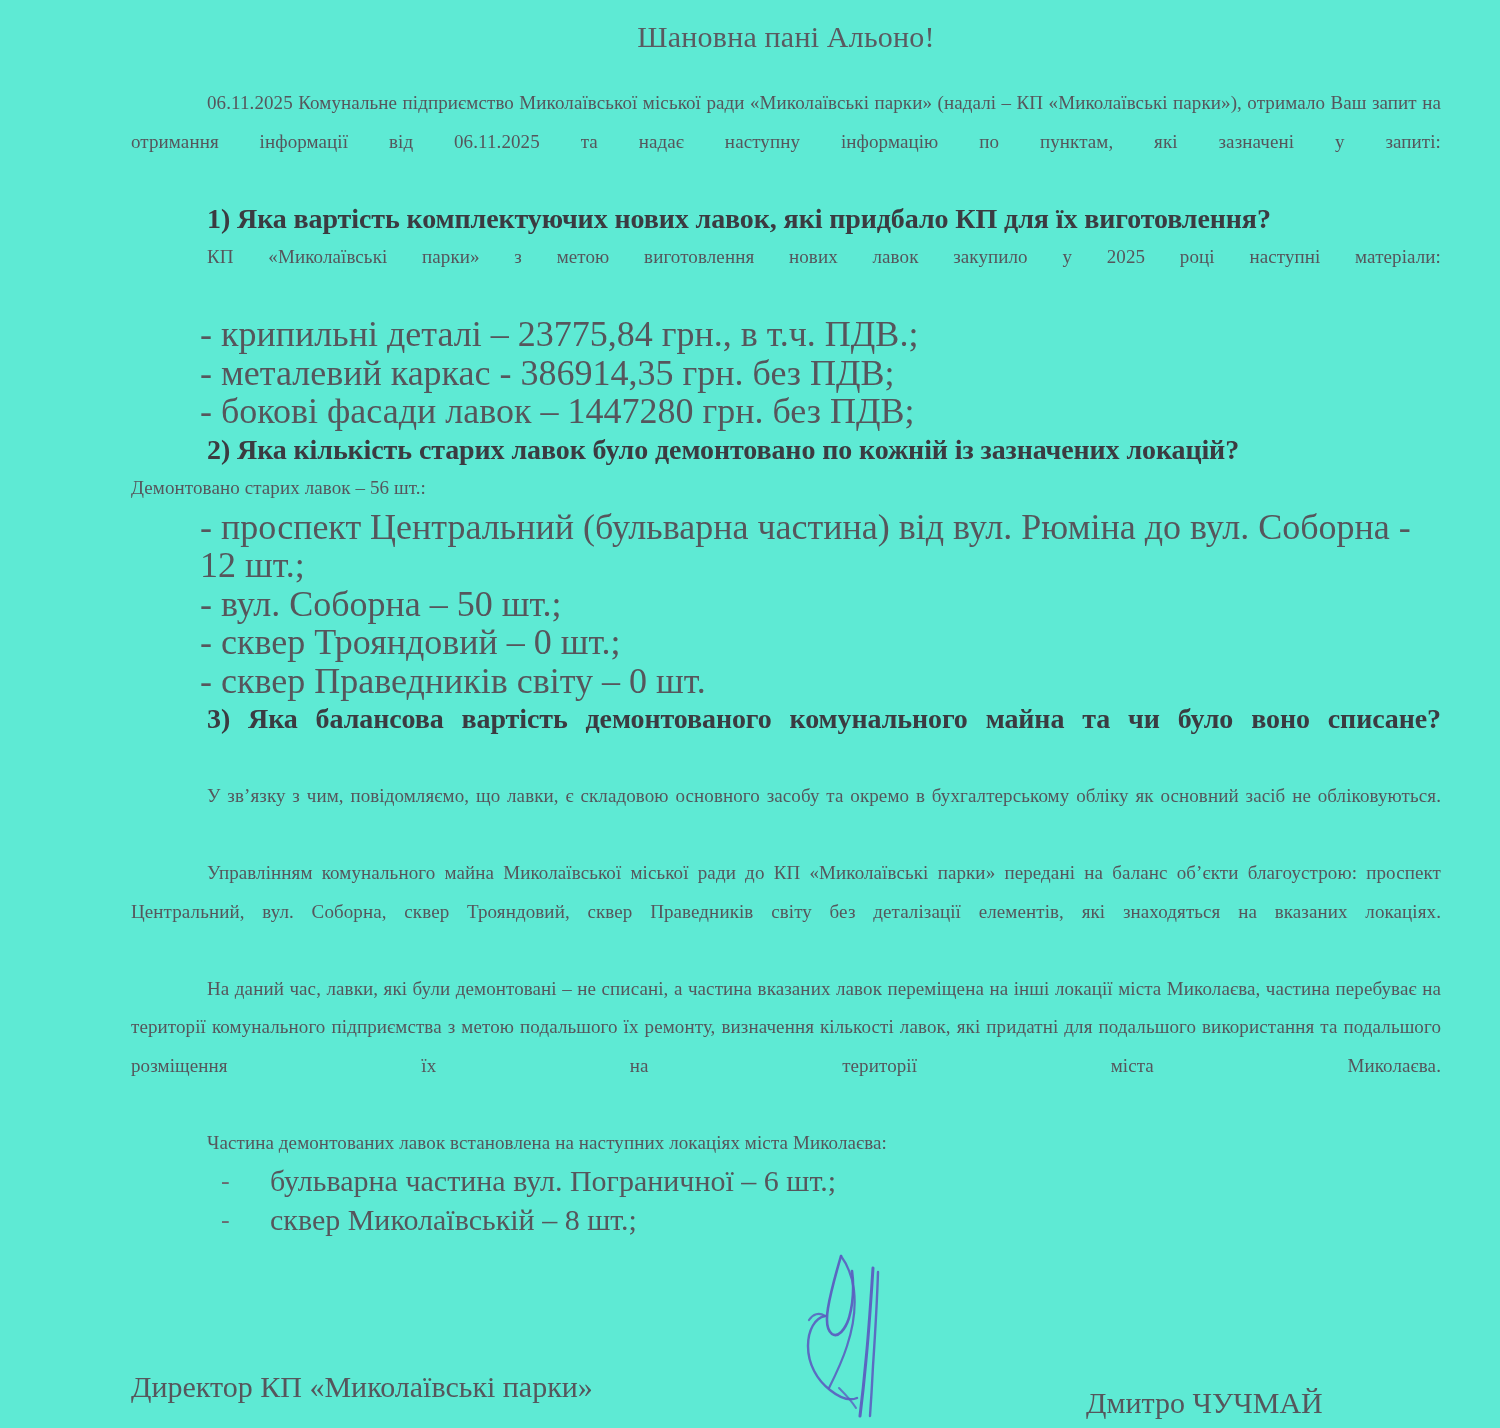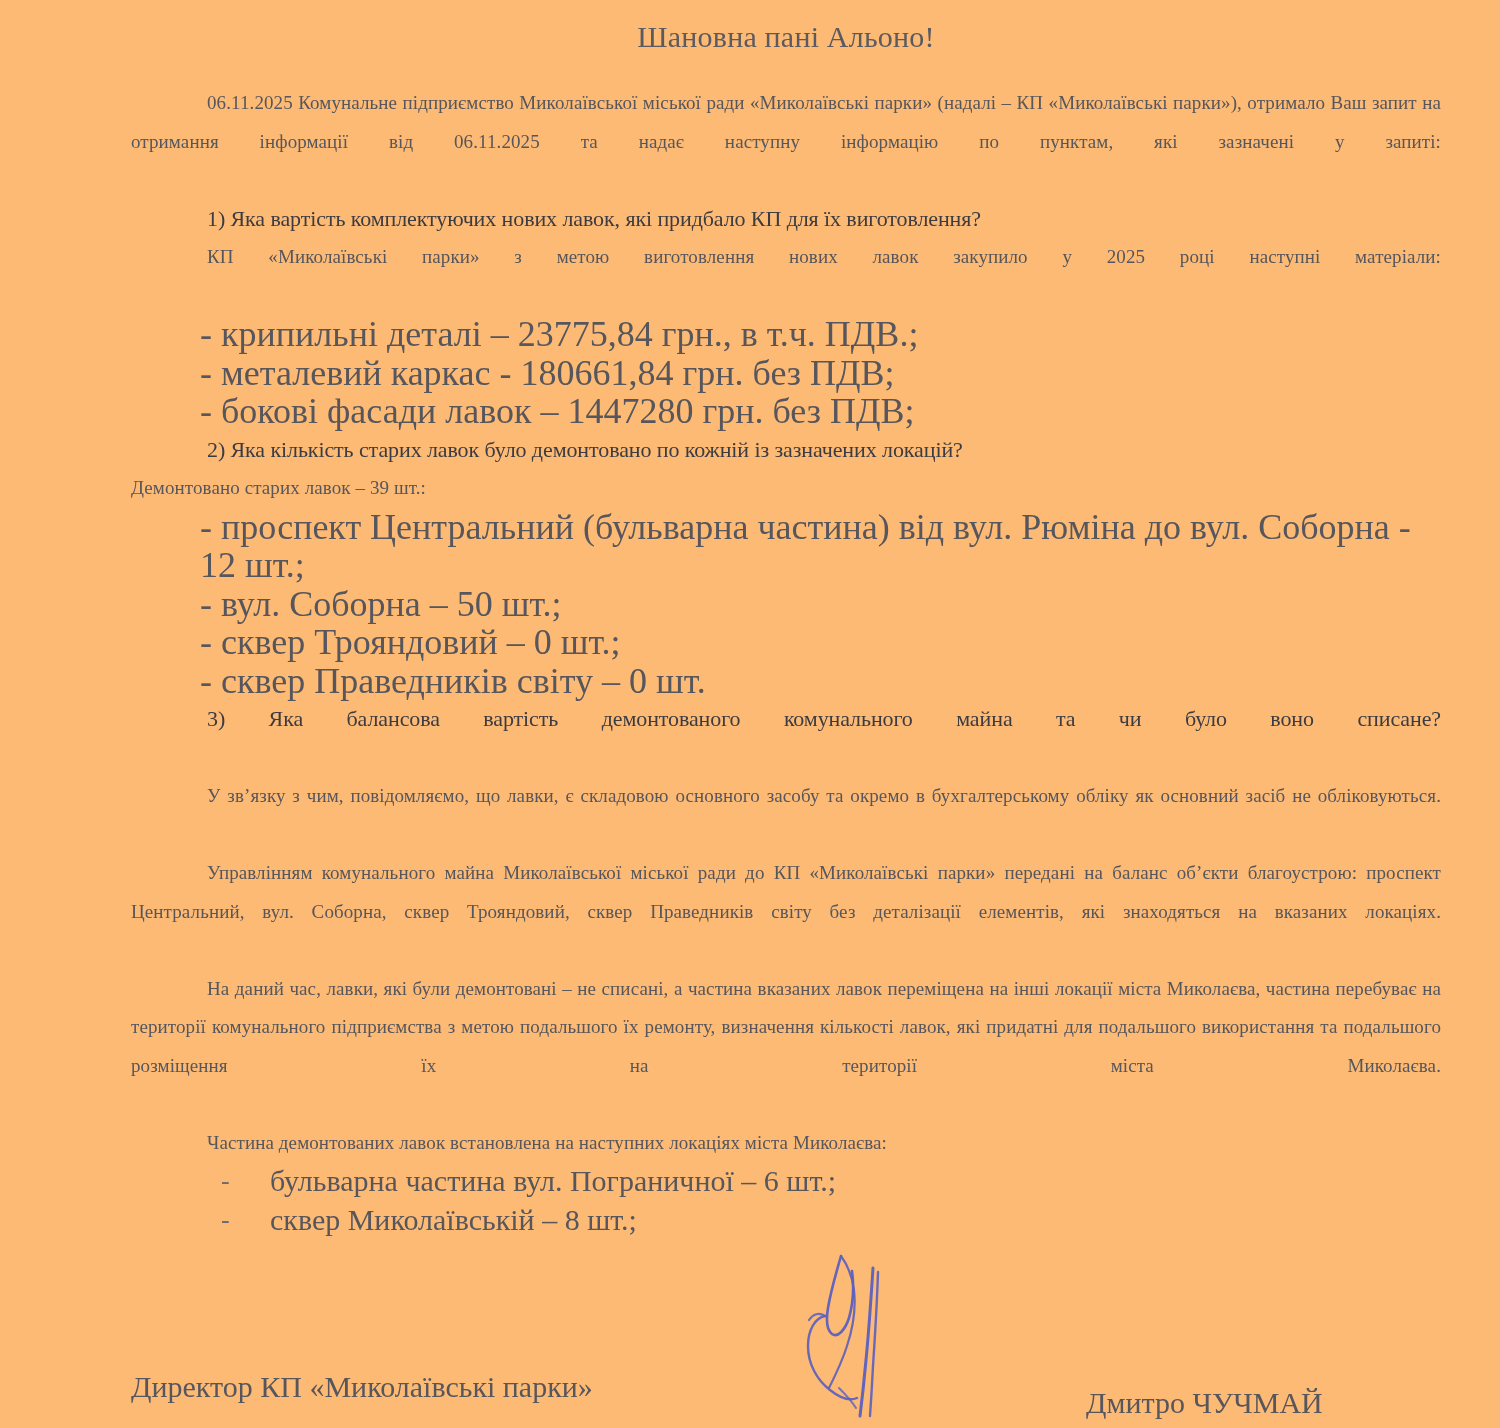--- a/index.html
+++ b/index.html
@@ -16,21 +16,21 @@
     font-family: "Liberation Serif", "DejaVu Serif", serif;
     color: #55555a;
     -webkit-font-smoothing: antialiased;
   }
 
   .page {
     position: absolute;
     left: 0; top: 0;
     width: 1500px;
     height: 1428px;
-    background: #fdba74;
+    background: #5eead4;
   }
 
   
   .col {
     position: absolute;
     left: 131px;
     width: 1310px;
   }
 
   .salutation {
@@ -54,23 +54,23 @@
     text-justify: inter-word;
     text-indent: 76px;
     letter-spacing: .1px;
     color: #56565c;
     font-family: Liberation Serif, serif;
   }
   p.para.noindent { text-indent: 0; }
 
   p.qhead {
     margin: 0;
-    font-size: 22px;
-    line-height: 38.5px;
-    font-weight: normal;
+    font-size: 28px;
+    line-height: 38.5px;
+    font-weight: bold;
     text-align: justify;
     text-indent: 76px;
     color: #3b3b41;
     letter-spacing: -.1px;
   }
   p.qhead.wrap2 {
     
     text-align: justify;
   }
   p.qhead::after {
@@ -161,27 +161,27 @@
   <div class="col body-block">
 
     <p class="para force">06.11.2025 Комунальне підприємство Миколаївської міської ради «Миколаївські парки» (надалі – КП «Миколаївські парки»), отримало Ваш запит на отримання інформації від 06.11.2025 та надає наступну інформацію по пунктам, які зазначені у запиті:</p>
 
     <p class="qhead nojustify">1) Яка вартість комплектуючих нових лавок, які придбало КП для їх виготовлення?</p>
 
     <p class="para force">КП «Миколаївські парки» з метою виготовлення нових лавок закупило у 2025 році наступні матеріали:</p>
 
     <div>
       <p class="dash-line">- крипильні деталі – 23775,84 грн., в т.ч. ПДВ.;</p>
-      <p class="dash-line">- металевий каркас - 180661,84 грн. без ПДВ;</p>
+      <p class="dash-line">- металевий каркас - 386914,35 грн. без ПДВ;</p>
       <p class="dash-line">- бокові фасади лавок – 1447280 грн. без ПДВ;</p>
     </div>
 
     <p class="qhead nojustify">2) Яка кількість старих лавок було демонтовано по кожній із зазначених локацій?</p>
 
-    <p class="para noindent">Демонтовано старих лавок – 39 шт.:</p>
+    <p class="para noindent">Демонтовано старих лавок – 56 шт.:</p>
 
     <div>
       <p class="dash-line">- проспект Центральний (бульварна частина) від вул. Рюміна до вул. Соборна -  12 шт.;</p>
       <p class="dash-line">- вул. Соборна – 50 шт.;</p>
       <p class="dash-line">- сквер Трояндовий – 0 шт.;</p>
       <p class="dash-line">- сквер Праведників світу – 0 шт.</p>
     </div>
 
     <p class="qhead wrap2">3) Яка балансова вартість демонтованого комунального майна та чи було воно списане?</p>
 

